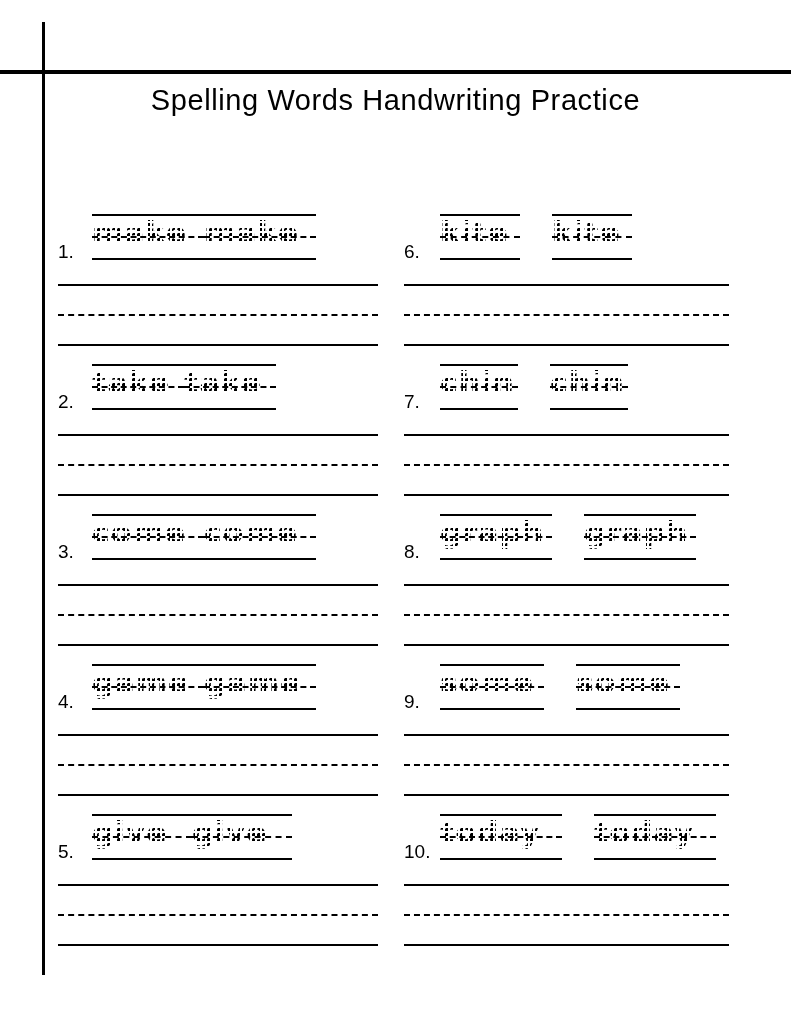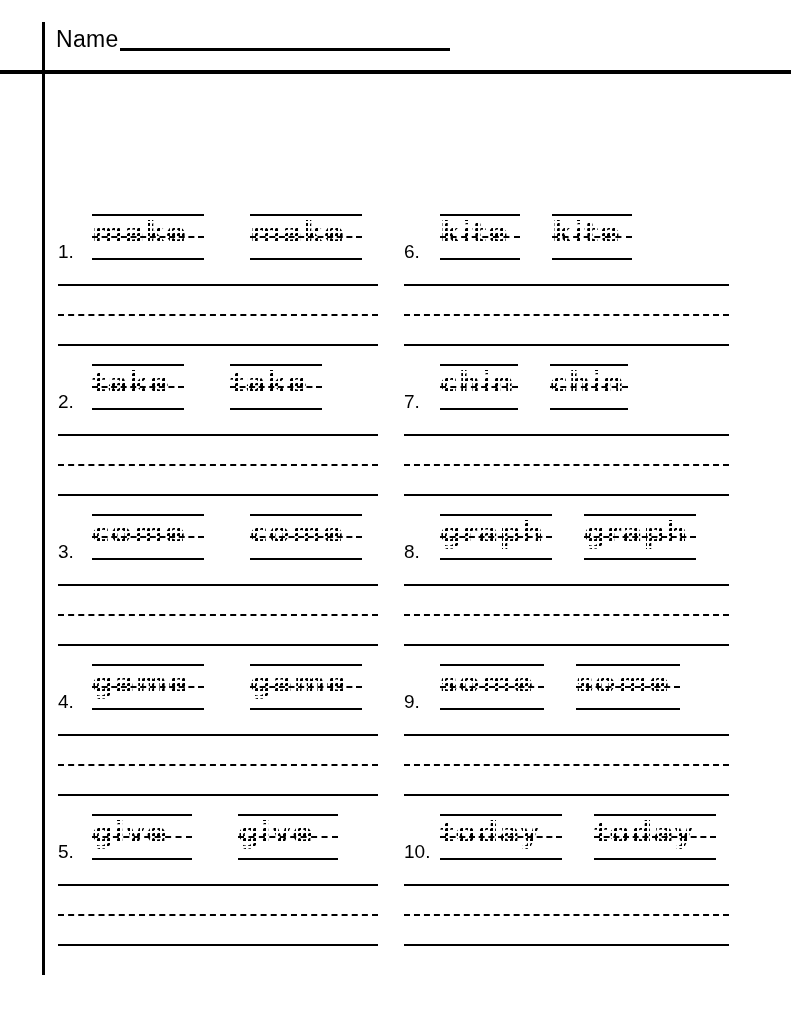--- a/index.html
+++ b/index.html
@@ -64,21 +64,21 @@
 
   .item-number{
     position:absolute; left:0; top:36px;
     font-size:19px; line-height:1;
   }
   .col-right .item-number{ left:0px; }
 
   
   .trace-row{
     position:absolute; left:34px; top:0; right:0;
-    display:flex; gap:46px;
+    display:flex; 
   }
   .col-right .trace-row{ left:36px; gap:32px; }
 
   
   .trace-word{ position:relative; height:64px; }
 
   .tw-top{
     position:absolute; left:0; right:0; top:8px;
     border-top:2px solid #000;
   }
@@ -120,258 +120,255 @@
   .pl-base{position:absolute; left:0; right:0; top:60px; border-top:2px solid #000; }
 </style>
 </head>
 <body>
 
 <div id="page">
 
   <div class="margin-vline"></div>
   <div class="header-hline"></div>
 
-  <div class="name-row">
-    <span class="name-label">Name</span>
-    <span class="name-blank"></span>
+
+  <div class="title">Spelling Words Handwriting Practice</div>
+
+
+  <div class="col col-left">
+
+    <div class="item">
+      <div class="item-number">1.</div>
+      <div class="trace-row">
+        <div class="trace-word" style="width:112px">
+          <div class="tw-top"></div>
+          <div class="tw-mid"></div>
+          <div class="tw-base"></div>
+          <div class="tw-letters"><span>make</span></div>
+        </div>
+        <div class="trace-word" style="width:112px">
+          <div class="tw-top"></div>
+          <div class="tw-mid"></div>
+          <div class="tw-base"></div>
+          <div class="tw-letters"><span>make</span></div>
+        </div>
+      </div>
+      <div class="practice">
+        <div class="pl-top"></div>
+        <div class="pl-mid"></div>
+        <div class="pl-base"></div>
+      </div>
+    </div>
+
+    <div class="item">
+      <div class="item-number">2.</div>
+      <div class="trace-row">
+        <div class="trace-word" style="width:92px">
+          <div class="tw-top"></div>
+          <div class="tw-mid"></div>
+          <div class="tw-base"></div>
+          <div class="tw-letters"><span>take</span></div>
+        </div>
+        <div class="trace-word" style="width:92px">
+          <div class="tw-top"></div>
+          <div class="tw-mid"></div>
+          <div class="tw-base"></div>
+          <div class="tw-letters"><span>take</span></div>
+        </div>
+      </div>
+      <div class="practice">
+        <div class="pl-top"></div>
+        <div class="pl-mid"></div>
+        <div class="pl-base"></div>
+      </div>
+    </div>
+
+    <div class="item">
+      <div class="item-number">3.</div>
+      <div class="trace-row">
+        <div class="trace-word" style="width:112px">
+          <div class="tw-top"></div>
+          <div class="tw-mid"></div>
+          <div class="tw-base"></div>
+          <div class="tw-letters"><span>come</span></div>
+        </div>
+        <div class="trace-word" style="width:112px">
+          <div class="tw-top"></div>
+          <div class="tw-mid"></div>
+          <div class="tw-base"></div>
+          <div class="tw-letters"><span>come</span></div>
+        </div>
+      </div>
+      <div class="practice">
+        <div class="pl-top"></div>
+        <div class="pl-mid"></div>
+        <div class="pl-base"></div>
+      </div>
+    </div>
+
+    <div class="item">
+      <div class="item-number">4.</div>
+      <div class="trace-row">
+        <div class="trace-word" style="width:112px">
+          <div class="tw-top"></div>
+          <div class="tw-mid"></div>
+          <div class="tw-base"></div>
+          <div class="tw-letters"><span>game</span></div>
+        </div>
+        <div class="trace-word" style="width:112px">
+          <div class="tw-top"></div>
+          <div class="tw-mid"></div>
+          <div class="tw-base"></div>
+          <div class="tw-letters"><span>game</span></div>
+        </div>
+      </div>
+      <div class="practice">
+        <div class="pl-top"></div>
+        <div class="pl-mid"></div>
+        <div class="pl-base"></div>
+      </div>
+    </div>
+
+    <div class="item">
+      <div class="item-number">5.</div>
+      <div class="trace-row">
+        <div class="trace-word" style="width:100px">
+          <div class="tw-top"></div>
+          <div class="tw-mid"></div>
+          <div class="tw-base"></div>
+          <div class="tw-letters"><span>give</span></div>
+        </div>
+        <div class="trace-word" style="width:100px">
+          <div class="tw-top"></div>
+          <div class="tw-mid"></div>
+          <div class="tw-base"></div>
+          <div class="tw-letters"><span>give</span></div>
+        </div>
+      </div>
+      <div class="practice">
+        <div class="pl-top"></div>
+        <div class="pl-mid"></div>
+        <div class="pl-base"></div>
+      </div>
+    </div>
+
   </div>
 
-
-
-  <div class="col col-left">
-
-    <div class="item">
-      <div class="item-number">1.</div>
-      <div class="trace-row">
-        <div class="trace-word" style="width:112px">
-          <div class="tw-top"></div>
-          <div class="tw-mid"></div>
-          <div class="tw-base"></div>
-          <div class="tw-letters"><span>make</span></div>
-        </div>
-        <div class="trace-word" style="width:112px">
-          <div class="tw-top"></div>
-          <div class="tw-mid"></div>
-          <div class="tw-base"></div>
-          <div class="tw-letters"><span>make</span></div>
-        </div>
-      </div>
-      <div class="practice">
-        <div class="pl-top"></div>
-        <div class="pl-mid"></div>
-        <div class="pl-base"></div>
-      </div>
-    </div>
-
-    <div class="item">
-      <div class="item-number">2.</div>
-      <div class="trace-row">
-        <div class="trace-word" style="width:92px">
-          <div class="tw-top"></div>
-          <div class="tw-mid"></div>
-          <div class="tw-base"></div>
-          <div class="tw-letters"><span>take</span></div>
-        </div>
-        <div class="trace-word" style="width:92px">
-          <div class="tw-top"></div>
-          <div class="tw-mid"></div>
-          <div class="tw-base"></div>
-          <div class="tw-letters"><span>take</span></div>
-        </div>
-      </div>
-      <div class="practice">
-        <div class="pl-top"></div>
-        <div class="pl-mid"></div>
-        <div class="pl-base"></div>
-      </div>
-    </div>
-
-    <div class="item">
-      <div class="item-number">3.</div>
-      <div class="trace-row">
-        <div class="trace-word" style="width:112px">
-          <div class="tw-top"></div>
-          <div class="tw-mid"></div>
-          <div class="tw-base"></div>
-          <div class="tw-letters"><span>come</span></div>
-        </div>
-        <div class="trace-word" style="width:112px">
-          <div class="tw-top"></div>
-          <div class="tw-mid"></div>
-          <div class="tw-base"></div>
-          <div class="tw-letters"><span>come</span></div>
-        </div>
-      </div>
-      <div class="practice">
-        <div class="pl-top"></div>
-        <div class="pl-mid"></div>
-        <div class="pl-base"></div>
-      </div>
-    </div>
-
-    <div class="item">
-      <div class="item-number">4.</div>
-      <div class="trace-row">
-        <div class="trace-word" style="width:112px">
-          <div class="tw-top"></div>
-          <div class="tw-mid"></div>
-          <div class="tw-base"></div>
-          <div class="tw-letters"><span>game</span></div>
-        </div>
-        <div class="trace-word" style="width:112px">
-          <div class="tw-top"></div>
-          <div class="tw-mid"></div>
-          <div class="tw-base"></div>
-          <div class="tw-letters"><span>game</span></div>
-        </div>
-      </div>
-      <div class="practice">
-        <div class="pl-top"></div>
-        <div class="pl-mid"></div>
-        <div class="pl-base"></div>
-      </div>
-    </div>
-
-    <div class="item">
-      <div class="item-number">5.</div>
-      <div class="trace-row">
-        <div class="trace-word" style="width:100px">
-          <div class="tw-top"></div>
-          <div class="tw-mid"></div>
-          <div class="tw-base"></div>
-          <div class="tw-letters"><span>give</span></div>
-        </div>
-        <div class="trace-word" style="width:100px">
-          <div class="tw-top"></div>
-          <div class="tw-mid"></div>
-          <div class="tw-base"></div>
-          <div class="tw-letters"><span>give</span></div>
+  <div class="col col-right">
+
+    <div class="item">
+      <div class="item-number">6.</div>
+      <div class="trace-row">
+        <div class="trace-word" style="width:80px">
+          <div class="tw-top"></div>
+          <div class="tw-mid"></div>
+          <div class="tw-base"></div>
+          <div class="tw-letters"><span>kite</span></div>
+        </div>
+        <div class="trace-word" style="width:80px">
+          <div class="tw-top"></div>
+          <div class="tw-mid"></div>
+          <div class="tw-base"></div>
+          <div class="tw-letters"><span>kite</span></div>
+        </div>
+      </div>
+      <div class="practice">
+        <div class="pl-top"></div>
+        <div class="pl-mid"></div>
+        <div class="pl-base"></div>
+      </div>
+    </div>
+
+    <div class="item">
+      <div class="item-number">7.</div>
+      <div class="trace-row">
+        <div class="trace-word" style="width:78px">
+          <div class="tw-top"></div>
+          <div class="tw-mid"></div>
+          <div class="tw-base"></div>
+          <div class="tw-letters"><span>chin</span></div>
+        </div>
+        <div class="trace-word" style="width:78px">
+          <div class="tw-top"></div>
+          <div class="tw-mid"></div>
+          <div class="tw-base"></div>
+          <div class="tw-letters"><span>chin</span></div>
+        </div>
+      </div>
+      <div class="practice">
+        <div class="pl-top"></div>
+        <div class="pl-mid"></div>
+        <div class="pl-base"></div>
+      </div>
+    </div>
+
+    <div class="item">
+      <div class="item-number">8.</div>
+      <div class="trace-row">
+        <div class="trace-word" style="width:112px">
+          <div class="tw-top"></div>
+          <div class="tw-mid"></div>
+          <div class="tw-base"></div>
+          <div class="tw-letters"><span>graph</span></div>
+        </div>
+        <div class="trace-word" style="width:112px">
+          <div class="tw-top"></div>
+          <div class="tw-mid"></div>
+          <div class="tw-base"></div>
+          <div class="tw-letters"><span>graph</span></div>
+        </div>
+      </div>
+      <div class="practice">
+        <div class="pl-top"></div>
+        <div class="pl-mid"></div>
+        <div class="pl-base"></div>
+      </div>
+    </div>
+
+    <div class="item">
+      <div class="item-number">9.</div>
+      <div class="trace-row">
+        <div class="trace-word" style="width:104px">
+          <div class="tw-top"></div>
+          <div class="tw-mid"></div>
+          <div class="tw-base"></div>
+          <div class="tw-letters"><span>some</span></div>
+        </div>
+        <div class="trace-word" style="width:104px">
+          <div class="tw-top"></div>
+          <div class="tw-mid"></div>
+          <div class="tw-base"></div>
+          <div class="tw-letters"><span>some</span></div>
+        </div>
+      </div>
+      <div class="practice">
+        <div class="pl-top"></div>
+        <div class="pl-mid"></div>
+        <div class="pl-base"></div>
+      </div>
+    </div>
+
+    <div class="item">
+      <div class="item-number">10.</div>
+      <div class="trace-row">
+        <div class="trace-word" style="width:122px">
+          <div class="tw-top"></div>
+          <div class="tw-mid"></div>
+          <div class="tw-base"></div>
+          <div class="tw-letters"><span>today</span></div>
+        </div>
+        <div class="trace-word" style="width:122px">
+          <div class="tw-top"></div>
+          <div class="tw-mid"></div>
+          <div class="tw-base"></div>
+          <div class="tw-letters"><span>today</span></div>
         </div>
       </div>
       <div class="practice">
         <div class="pl-top"></div>
         <div class="pl-mid"></div>
         <div class="pl-base"></div>
       </div>
     </div>
 
   </div>
 
-  <div class="col col-right">
-
-    <div class="item">
-      <div class="item-number">6.</div>
-      <div class="trace-row">
-        <div class="trace-word" style="width:80px">
-          <div class="tw-top"></div>
-          <div class="tw-mid"></div>
-          <div class="tw-base"></div>
-          <div class="tw-letters"><span>kite</span></div>
-        </div>
-        <div class="trace-word" style="width:80px">
-          <div class="tw-top"></div>
-          <div class="tw-mid"></div>
-          <div class="tw-base"></div>
-          <div class="tw-letters"><span>kite</span></div>
-        </div>
-      </div>
-      <div class="practice">
-        <div class="pl-top"></div>
-        <div class="pl-mid"></div>
-        <div class="pl-base"></div>
-      </div>
-    </div>
-
-    <div class="item">
-      <div class="item-number">7.</div>
-      <div class="trace-row">
-        <div class="trace-word" style="width:78px">
-          <div class="tw-top"></div>
-          <div class="tw-mid"></div>
-          <div class="tw-base"></div>
-          <div class="tw-letters"><span>chin</span></div>
-        </div>
-        <div class="trace-word" style="width:78px">
-          <div class="tw-top"></div>
-          <div class="tw-mid"></div>
-          <div class="tw-base"></div>
-          <div class="tw-letters"><span>chin</span></div>
-        </div>
-      </div>
-      <div class="practice">
-        <div class="pl-top"></div>
-        <div class="pl-mid"></div>
-        <div class="pl-base"></div>
-      </div>
-    </div>
-
-    <div class="item">
-      <div class="item-number">8.</div>
-      <div class="trace-row">
-        <div class="trace-word" style="width:112px">
-          <div class="tw-top"></div>
-          <div class="tw-mid"></div>
-          <div class="tw-base"></div>
-          <div class="tw-letters"><span>graph</span></div>
-        </div>
-        <div class="trace-word" style="width:112px">
-          <div class="tw-top"></div>
-          <div class="tw-mid"></div>
-          <div class="tw-base"></div>
-          <div class="tw-letters"><span>graph</span></div>
-        </div>
-      </div>
-      <div class="practice">
-        <div class="pl-top"></div>
-        <div class="pl-mid"></div>
-        <div class="pl-base"></div>
-      </div>
-    </div>
-
-    <div class="item">
-      <div class="item-number">9.</div>
-      <div class="trace-row">
-        <div class="trace-word" style="width:104px">
-          <div class="tw-top"></div>
-          <div class="tw-mid"></div>
-          <div class="tw-base"></div>
-          <div class="tw-letters"><span>some</span></div>
-        </div>
-        <div class="trace-word" style="width:104px">
-          <div class="tw-top"></div>
-          <div class="tw-mid"></div>
-          <div class="tw-base"></div>
-          <div class="tw-letters"><span>some</span></div>
-        </div>
-      </div>
-      <div class="practice">
-        <div class="pl-top"></div>
-        <div class="pl-mid"></div>
-        <div class="pl-base"></div>
-      </div>
-    </div>
-
-    <div class="item">
-      <div class="item-number">10.</div>
-      <div class="trace-row">
-        <div class="trace-word" style="width:122px">
-          <div class="tw-top"></div>
-          <div class="tw-mid"></div>
-          <div class="tw-base"></div>
-          <div class="tw-letters"><span>today</span></div>
-        </div>
-        <div class="trace-word" style="width:122px">
-          <div class="tw-top"></div>
-          <div class="tw-mid"></div>
-          <div class="tw-base"></div>
-          <div class="tw-letters"><span>today</span></div>
-        </div>
-      </div>
-      <div class="practice">
-        <div class="pl-top"></div>
-        <div class="pl-mid"></div>
-        <div class="pl-base"></div>
-      </div>
-    </div>
-
-  </div>
-
 </div>
 
 </body></html>

